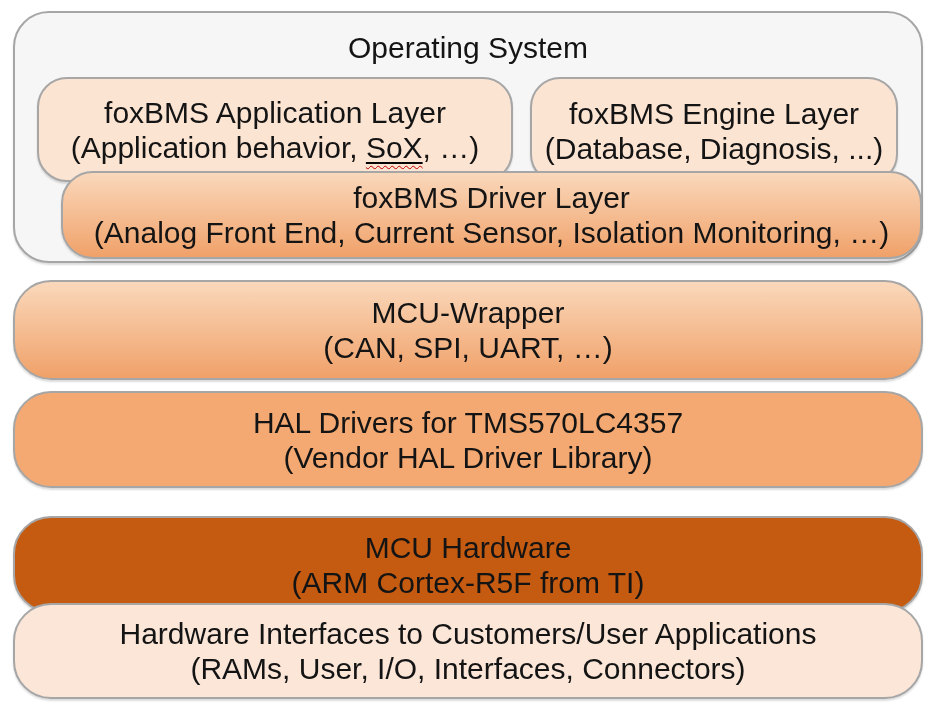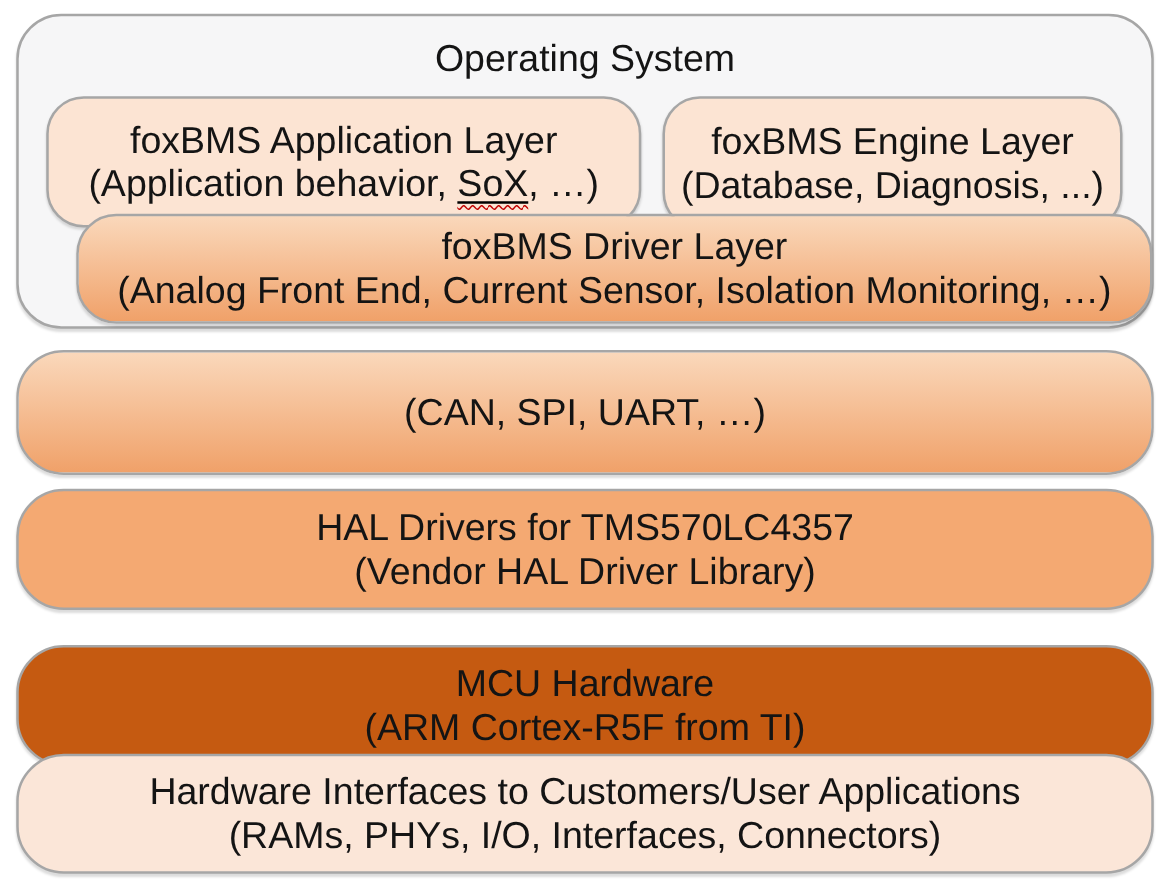--- a/index.html
+++ b/index.html
@@ -118,31 +118,32 @@
     <div class="line1">foxBMS Engine Layer</div>
     <div class="line2">(Database, Diagnosis, ...)</div>
   </div>
 
   <div class="box driver-box">
     <div class="line1">foxBMS Driver Layer</div>
     <div class="line2">(Analog Front End, Current Sensor, Isolation Monitoring, …)</div>
   </div>
 
   <div class="box wrapper-box">
+    <div class="line1">MCU-Wrapper</div>
     <div class="line2">(CAN, SPI, UART, …)</div>
   </div>
 
   <div class="box hal-box">
     <div class="line1">HAL Drivers for TMS570LC4357</div>
     <div class="line2">(Vendor HAL Driver Library)</div>
   </div>
 
   <div class="box mcu-hw-box">
     <div class="line1">MCU Hardware</div>
     <div class="line2">(ARM Cortex-R5F from TI)</div>
   </div>
 
   <div class="box hw-if-box">
     <div class="line1">Hardware Interfaces to Customers/User Applications</div>
-    <div class="line2">(RAMs, PHYs, I/O, Interfaces, Connectors)</div>
+    <div class="line2">(RAMs, User, I/O, Interfaces, Connectors)</div>
   </div>
 
 </div>
 
 </body></html>

